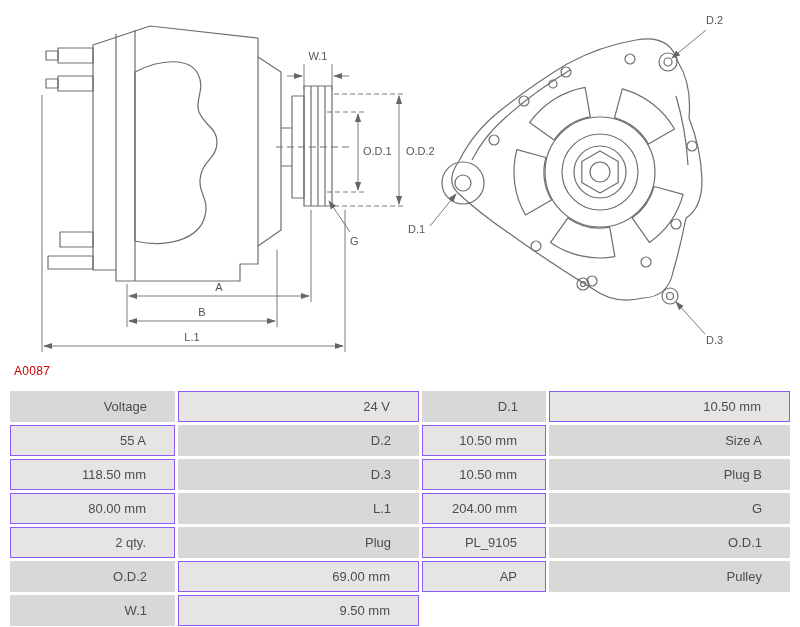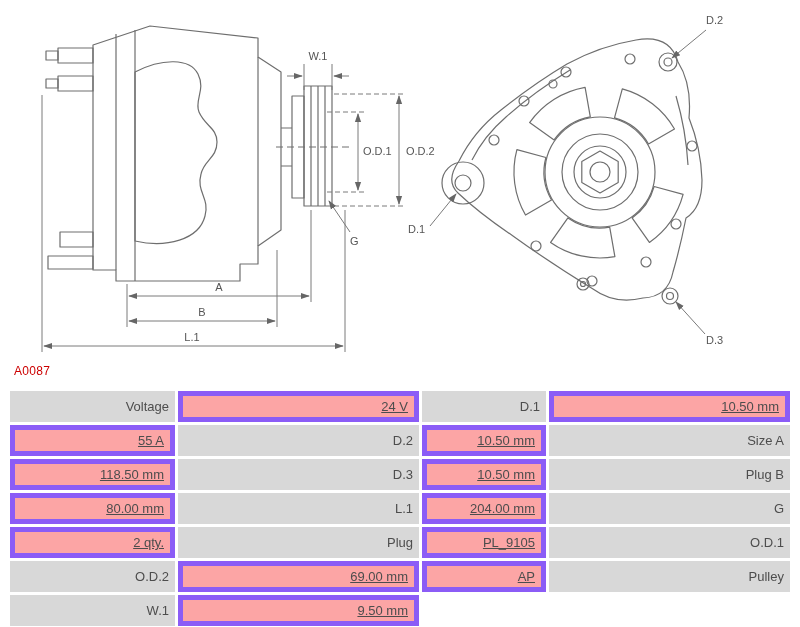--- a/index.html
+++ b/index.html
@@ -18,24 +18,24 @@
   }
   .spec-table {
     position:absolute; left:10px; top:391px; width:780px;
     display:grid;
     grid-template-columns:165px 241px 124px 241px;
     grid-auto-rows:31px;
     gap:3px;
   }
   .cell {
     display:flex; align-items:center; justify-content:flex-end;
-    padding-right:6px; font-size:13px; color:#4d4d4d;
+    padding-right:28px; font-size:13px; color:#4d4d4d;
   }
   .cell.label { background:#d8d8d8; }
-  .cell.value { background:#fca5a5; border:5px solid #8b5cf6;text-decoration:underline; }
+  .cell.value { background:#e5e5e5; border:1px solid #8b5cf6; }
 </style>
 </head>
 <body>
 
 <div class="page">
 
   <svg class="diagram" width="800" height="362" viewBox="0 0 800 362" xmlns="http://www.w3.org/2000/svg">
     <defs>
       <marker id="arw" viewBox="0 0 10 10" markerWidth="9" markerHeight="9" refX="9" refY="5" orient="auto-start-reverse" markerUnits="userSpaceOnUse">
         <path d="M0,1.5 L10,5 L0,8.5 Z" fill="#666666"></path>

